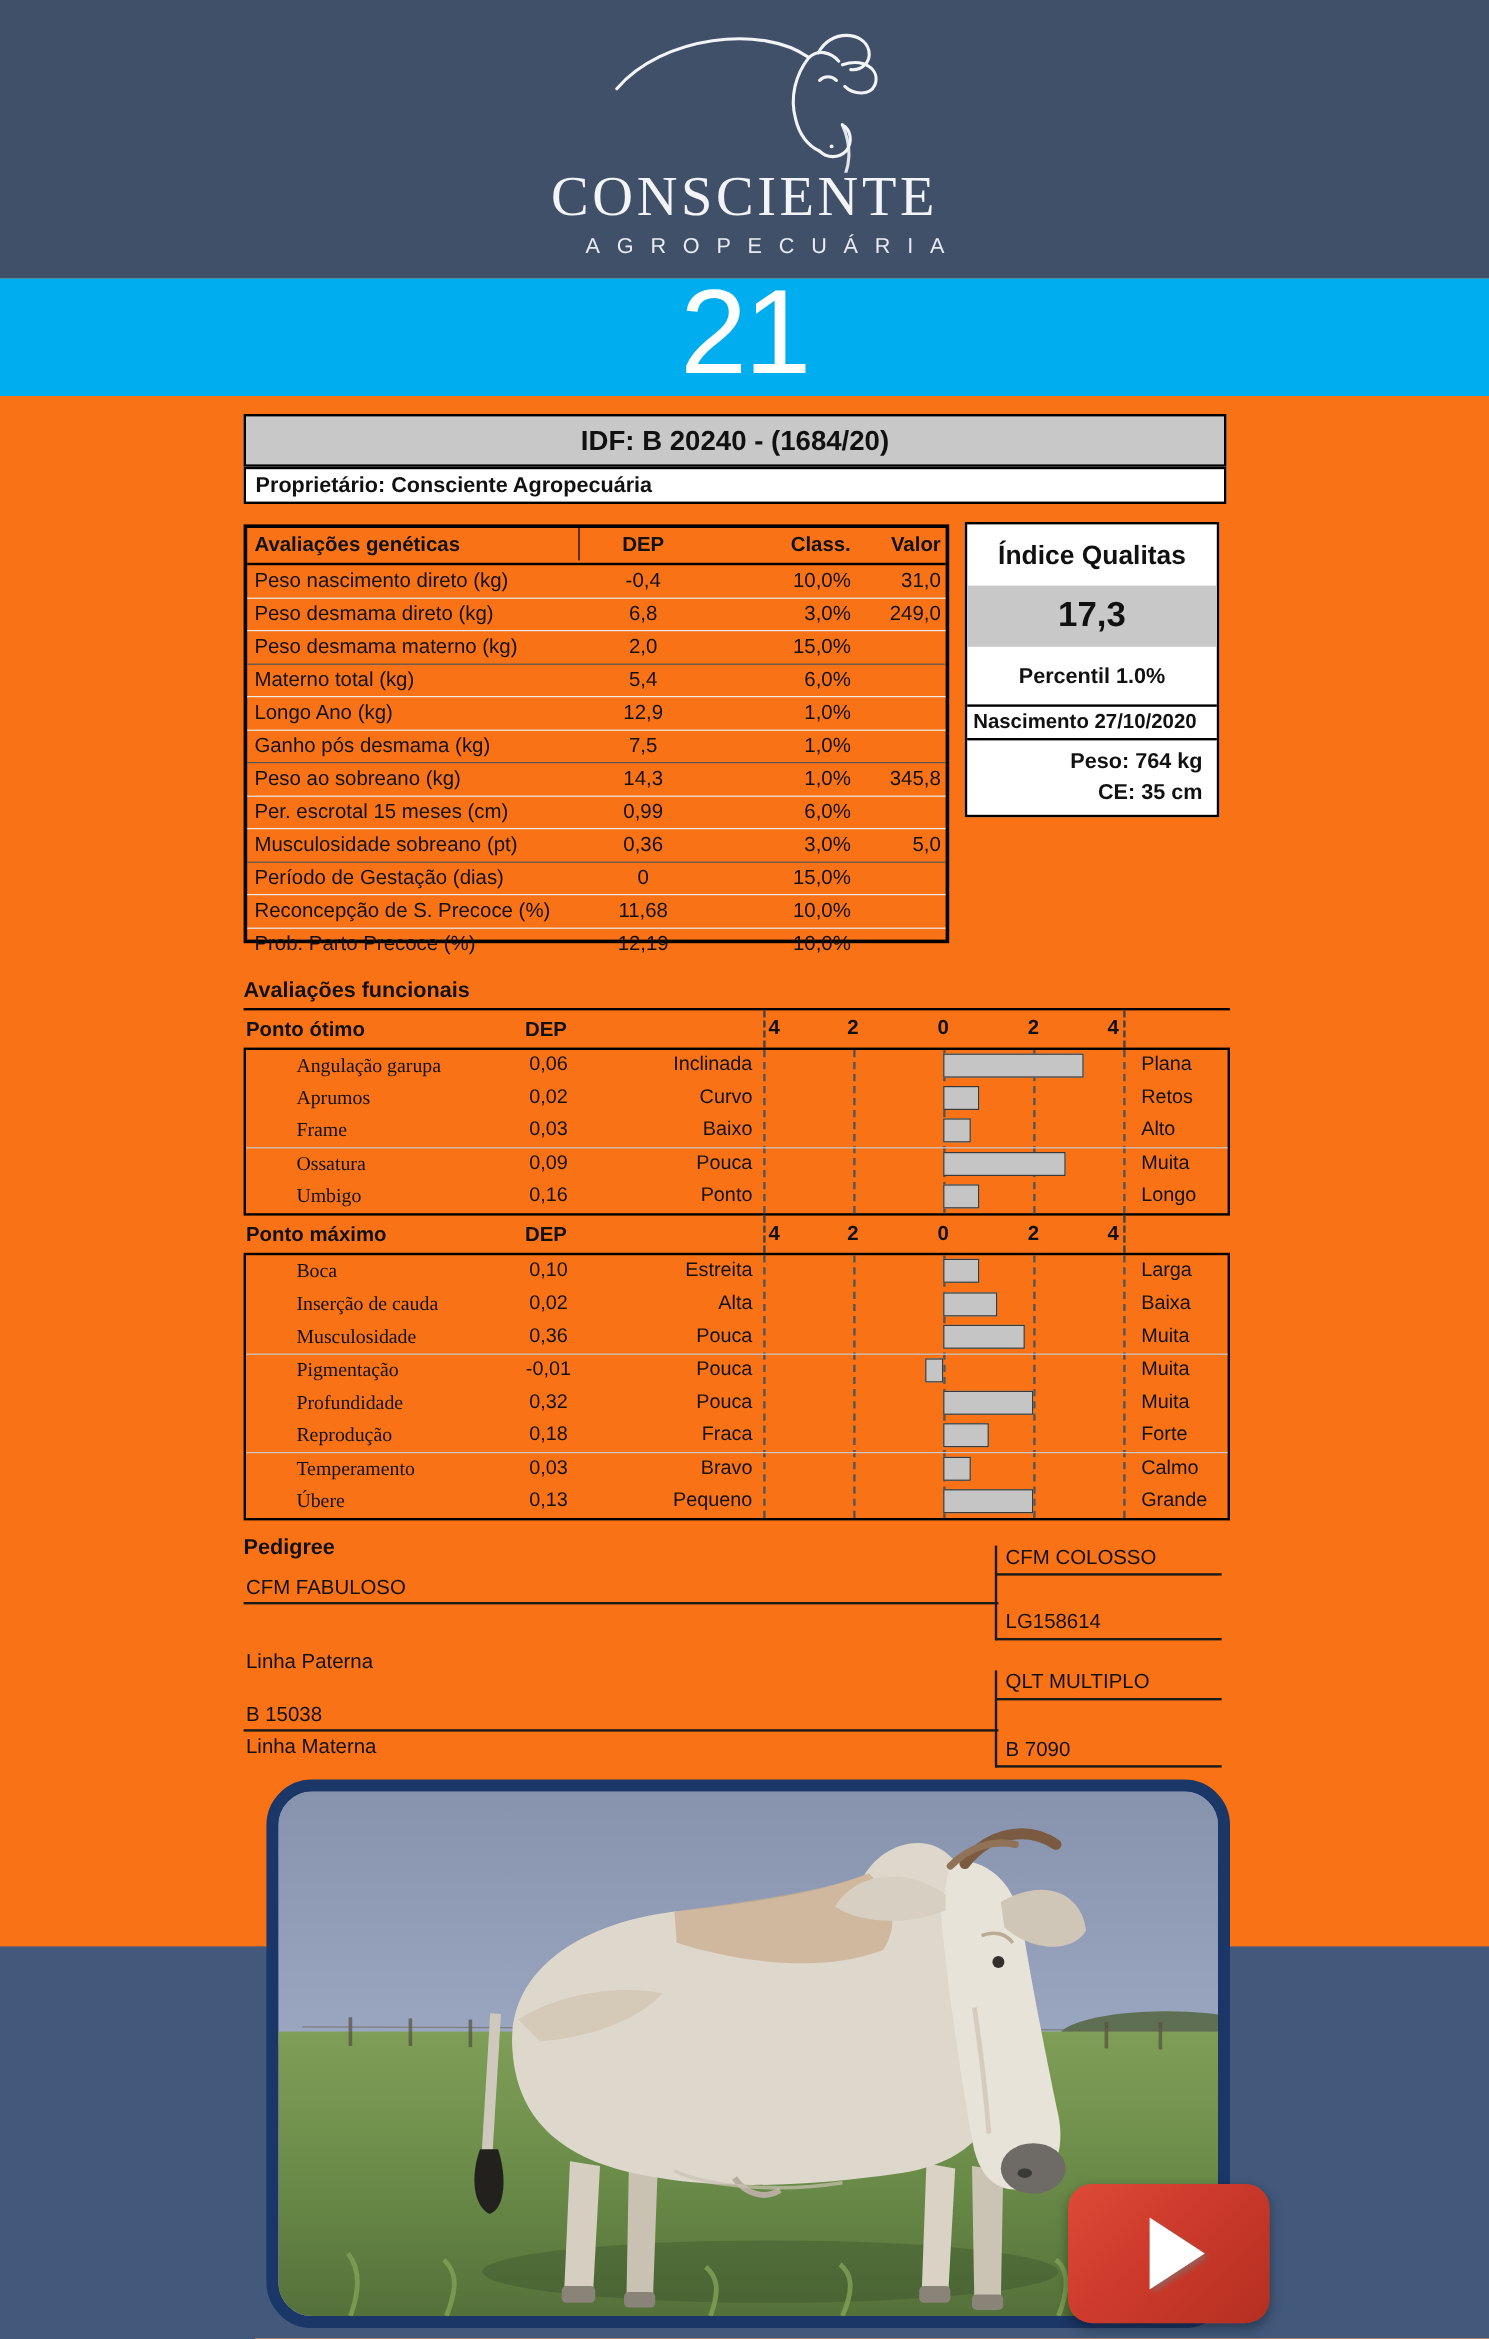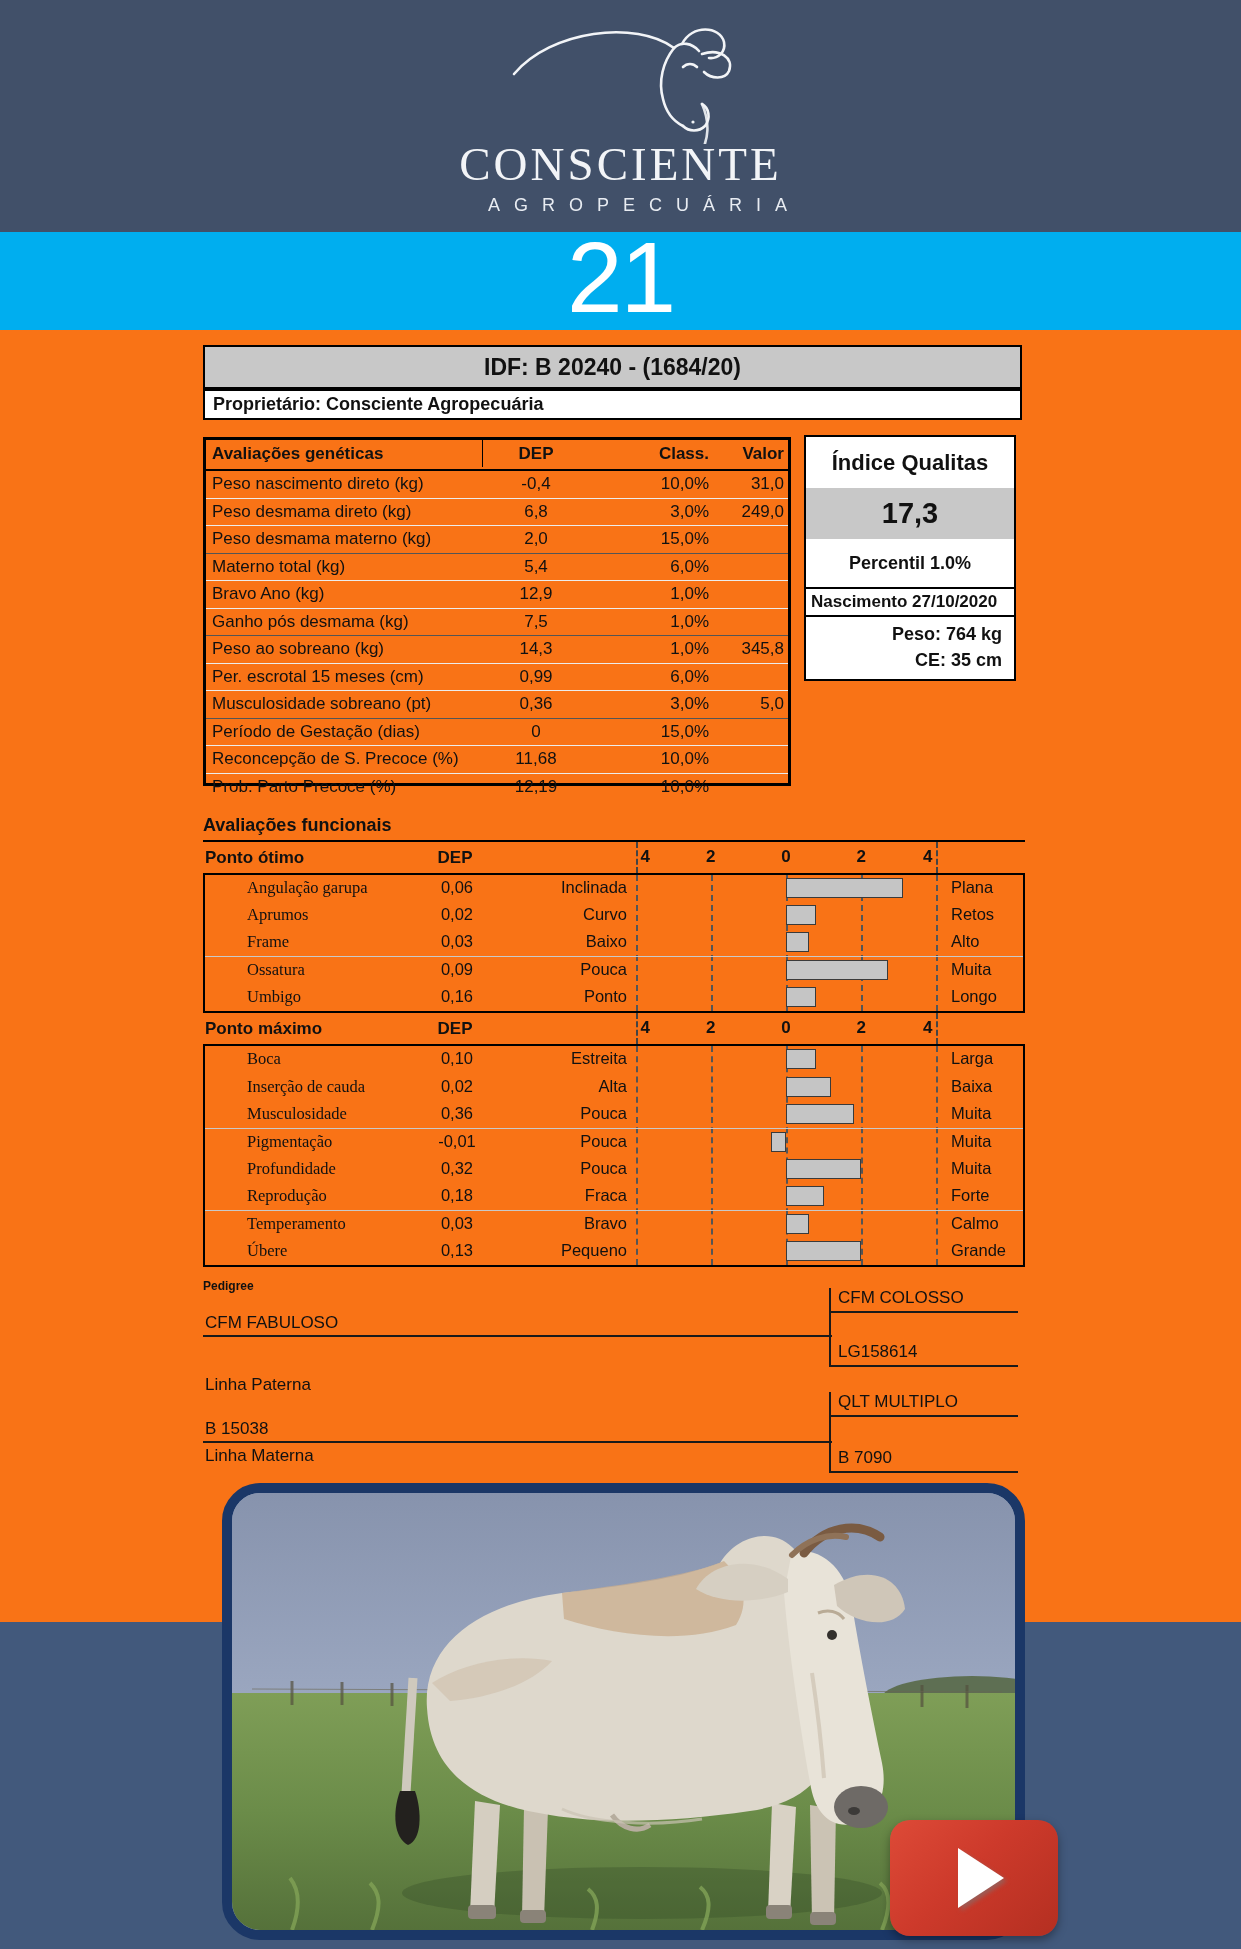--- a/index.html
+++ b/index.html
@@ -63,21 +63,21 @@
   .frow{position:relative;height:27.1px;font-size:16.5px;}
   .frow.fsep{border-bottom:1px solid #c9c9c9;}
   .fc{position:absolute;top:3px;}
   .fc-lab{left:42px;font-family:Liberation Serif, serif;}
   .fc-dep{left:200px;width:104px;text-align:center;}
   .fc-ldesc{left:300px;width:122px;text-align:right;}
   .fc-rdesc{left:746px;}
   .fbar{position:absolute;top:3px;height:20px;background:#c5c5c5;border:1.5px solid #3a3a3a;
         box-sizing:border-box;}
   
-  .ped-heading{position:absolute;left:203px;top:1279px;font-size:12px;font-weight:bold;}
+  .ped-heading{position:absolute;left:203px;top:1279px;font-size:18px;font-weight:bold;}
   .ped-txt{position:absolute;font-size:17px;white-space:nowrap;}
   .ped-hline{position:absolute;height:0;border-top:2px solid #1a1a1a;}
   .ped-vline{position:absolute;width:0;border-left:2px solid #1a1a1a;}
   
   .footer-slate{position:absolute;left:0;top:1622px;width:1241px;height:327px;background:#42597c;}
   .photo-card{position:absolute;left:222px;top:1483px;width:803px;height:457px;background:#8e9cb6;
               border:10px solid #1b3767;border-radius:38px;box-sizing:border-box;overflow:hidden;}
   .photo-card svg{display:block;}
   .play-btn{position:absolute;left:890px;top:1820px;width:168px;height:116px;border:none;cursor:pointer;
             border-radius:20px;background:linear-gradient(135deg,#dd4a37 0%,#cd3a2b 45%,#b42f21 100%);
@@ -146,21 +146,21 @@
           <span class="gc gc-cls">15,0%</span>
           <span class="gc gc-val"></span>
         </div>
         <div class="grow">
           <span class="gc gc-lab">Materno total (kg)</span>
           <span class="gc gc-dep">5,4</span>
           <span class="gc gc-cls">6,0%</span>
           <span class="gc gc-val"></span>
         </div>
         <div class="grow">
-          <span class="gc gc-lab">Bravo Ano (kg)</span>
+          <span class="gc gc-lab">Longo Ano (kg)</span>
           <span class="gc gc-dep">12,9</span>
           <span class="gc gc-cls">1,0%</span>
           <span class="gc gc-val"></span>
         </div>
         <div class="grow gsep">
           <span class="gc gc-lab">Ganho pós desmama (kg)</span>
           <span class="gc gc-dep">7,5</span>
           <span class="gc gc-cls">1,0%</span>
           <span class="gc gc-val"></span>
         </div>

